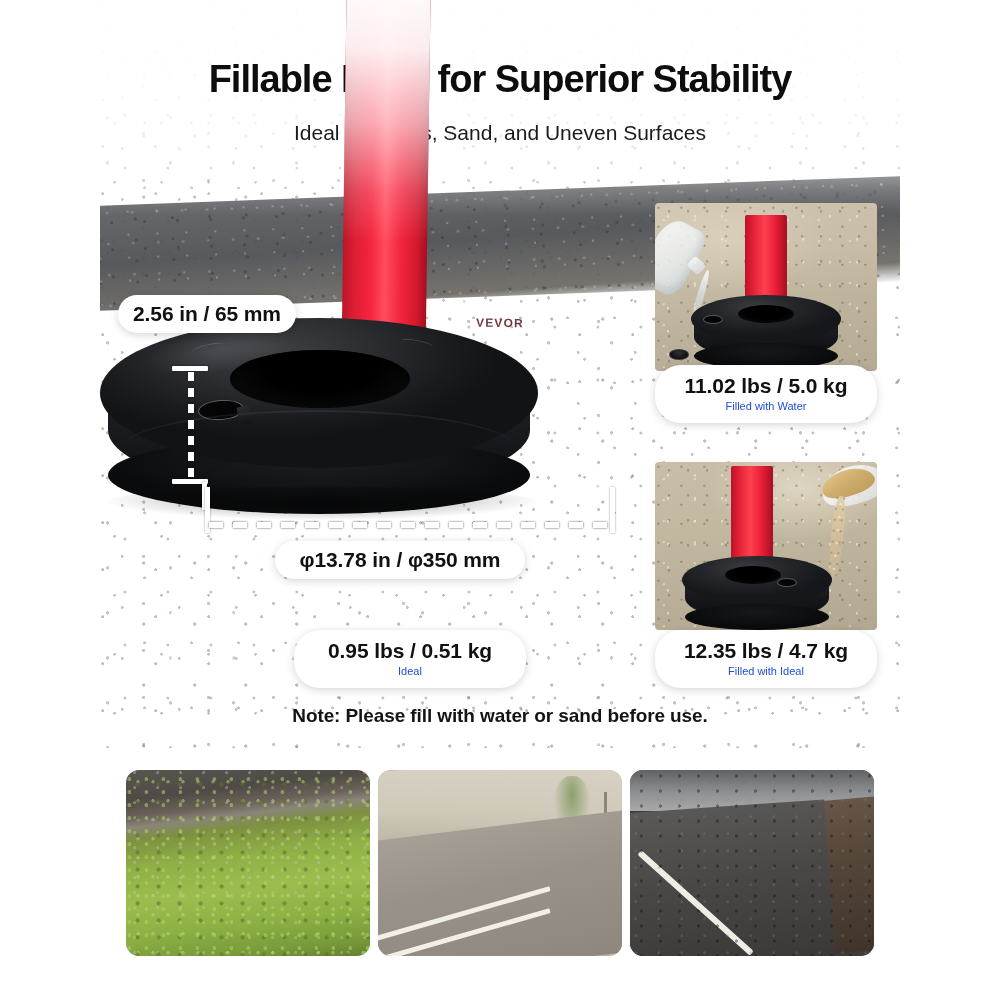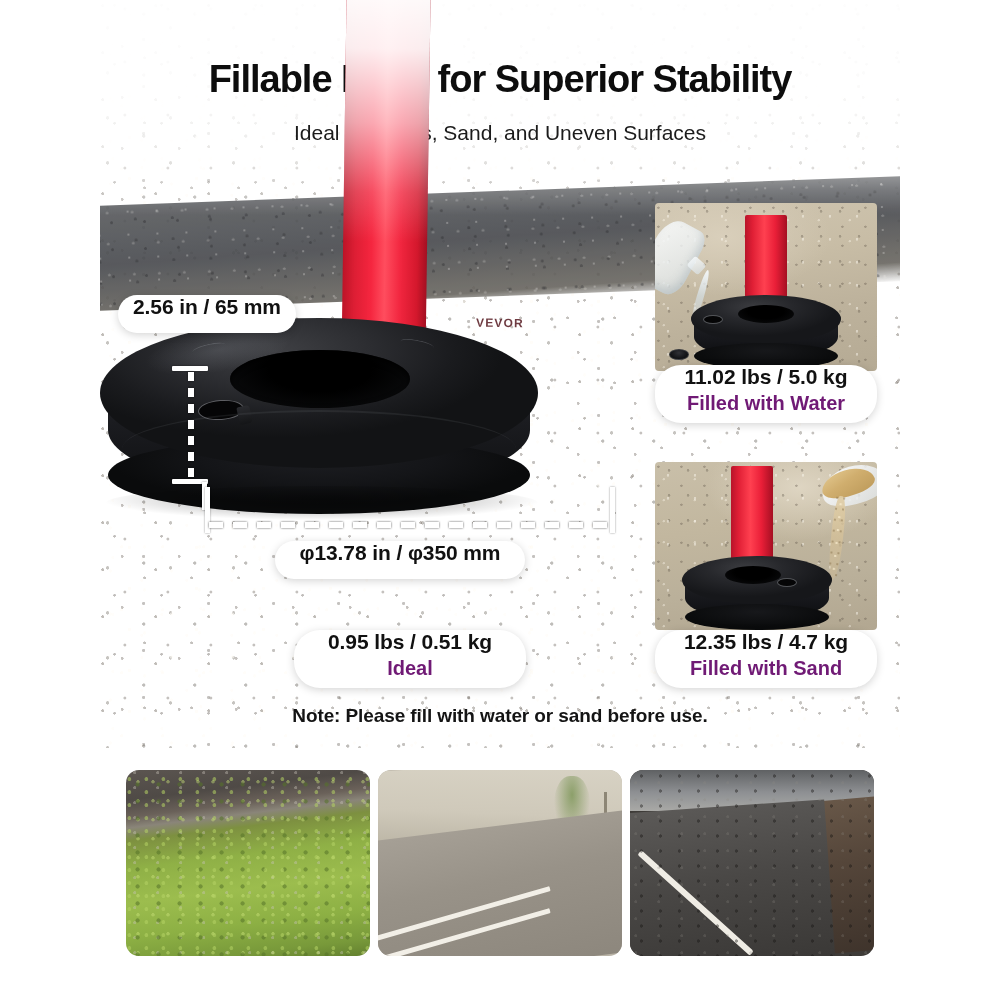--- a/index.html
+++ b/index.html
@@ -199,30 +199,30 @@
     background: repeating-linear-gradient(90deg, #fff 0 14px, transparent 14px 24px);
     filter: drop-shadow(0 0 1.2px rgba(0,0,0,.65));
   }
 
   
   .pill {
     position: absolute;
     background: #fff;
     border-radius: 26px;
     display: flex; flex-direction: column;
-    align-items: center; justify-content: flex-start;
+    align-items: center; justify-content: center;
     box-shadow: 0 2px 9px rgba(0,0,0,.17);
     text-align: center;
   }
   .pill .big {
     font-size: 21px; font-weight: 700; color: #111; letter-spacing: -.1px;
     white-space: nowrap; line-height: 1.15;
   }
   .pill .sub {
-    font-size: 20px; font-weight: 700; color: #701a75;
+    font-size: 11px; font-weight: 400; color: #1d4ed8;
     white-space: nowrap; line-height: 1.3; margin-top: 1px;
   }
 
   #pill-height   { left: 118px; top: 295px; width: 178px; height: 38px; }
   #pill-diameter { left: 275px; top: 541px; width: 250px; height: 38px; }
   #pill-empty    { left: 294px; top: 630px; width: 232px; height: 58px; }
   #pill-water    { left: 655px; top: 365px; width: 222px; height: 58px; }
   #pill-sand     { left: 655px; top: 630px; width: 222px; height: 58px; }
 
   
@@ -532,21 +532,21 @@
   </div>
   <div class="inset-base-side" style="left:30px;top:118px;"></div>
   <div class="inset-base-bot" style="left:30px;top:142px;"></div>
   <div class="inset-base-top" style="left:27px;top:94px;"></div>
   <div class="inset-hole" style="left:70px;top:104px;"></div>
   <div class="inset-port" style="left:122px;top:116px;"></div>
 </div>
 
 <div class="pill" id="pill-sand">
   <div class="big">12.35 lbs / 4.7 kg</div>
-  <div class="sub">Filled with Sand</div>
+  <div class="sub">Filled with Ideal</div>
 </div>
 
 <div class="note">Note: Please fill with water or sand before use.</div>
 
 <div class="thumbs">
   <div class="thumb">
     <div class="t-grass"></div>
   </div>
   <div class="thumb">
     <div class="t-road1">

